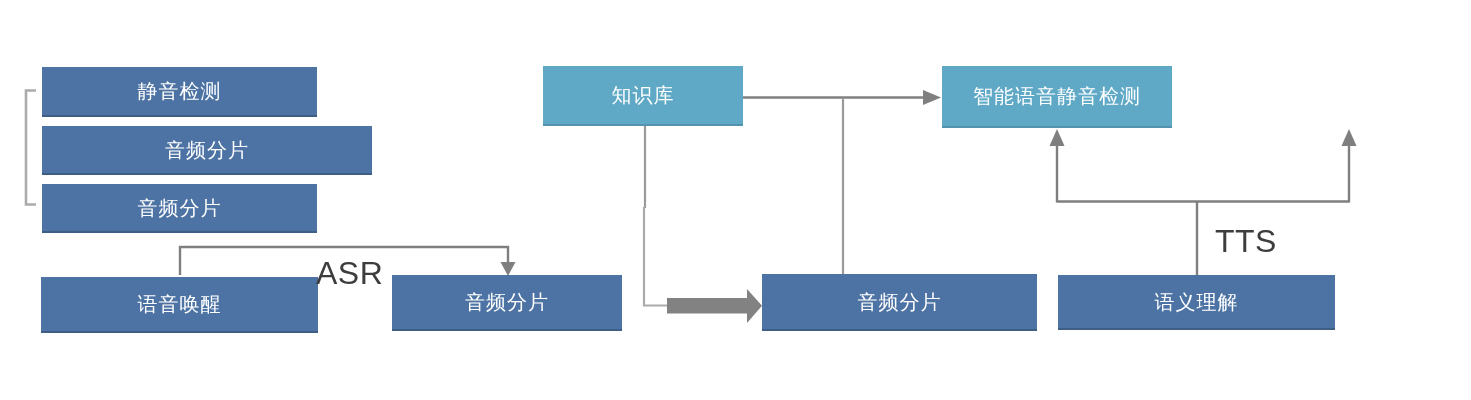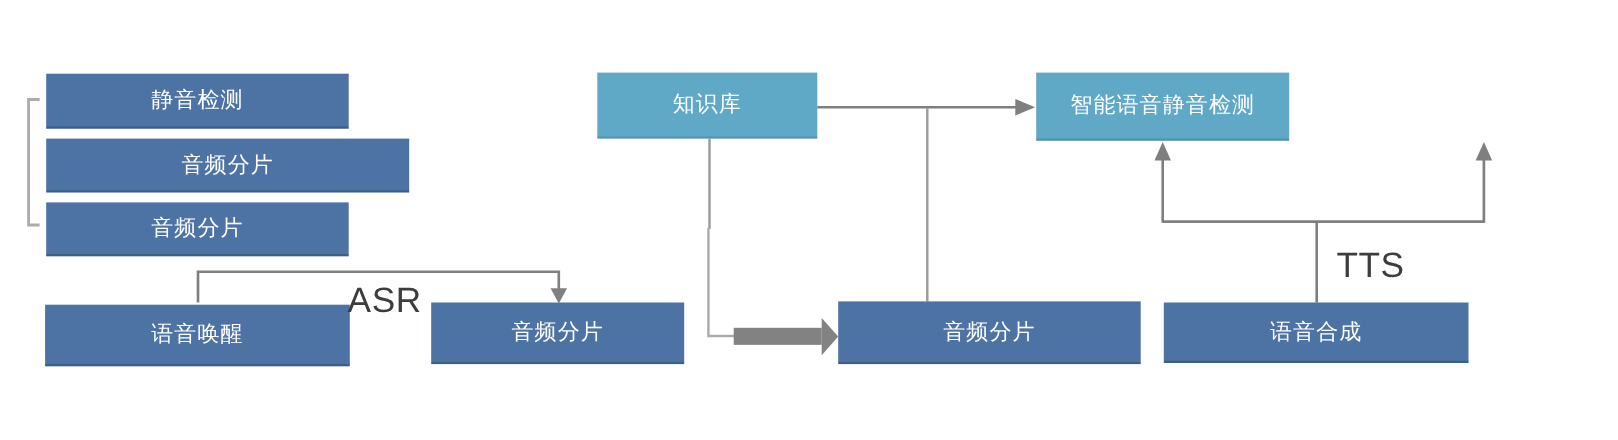--- a/index.html
+++ b/index.html
@@ -80,19 +80,19 @@
   </div>
   <div class="node dark" style="left:762px;top:274px;width:275px;height:55px">
     <span>音频分片</span>
   </div>
 
   <div class="node light" style="left:942px;top:66px;width:230px;height:60px;">
     <span>智能语音</span>
     <span>静音检测</span>
   </div>
   <div class="node dark" style="left:1058px;top:275px;width:277px;height:53px">
-    <span>语音合成</span>
+    <span>语义理解</span>
   </div>
 
   <div class="edge-label" style="left:316px;top:258px">ASR</div>
   <div class="edge-label" style="left:1215px;top:226px">TTS</div>
 
 </div>
 
 </body></html>

